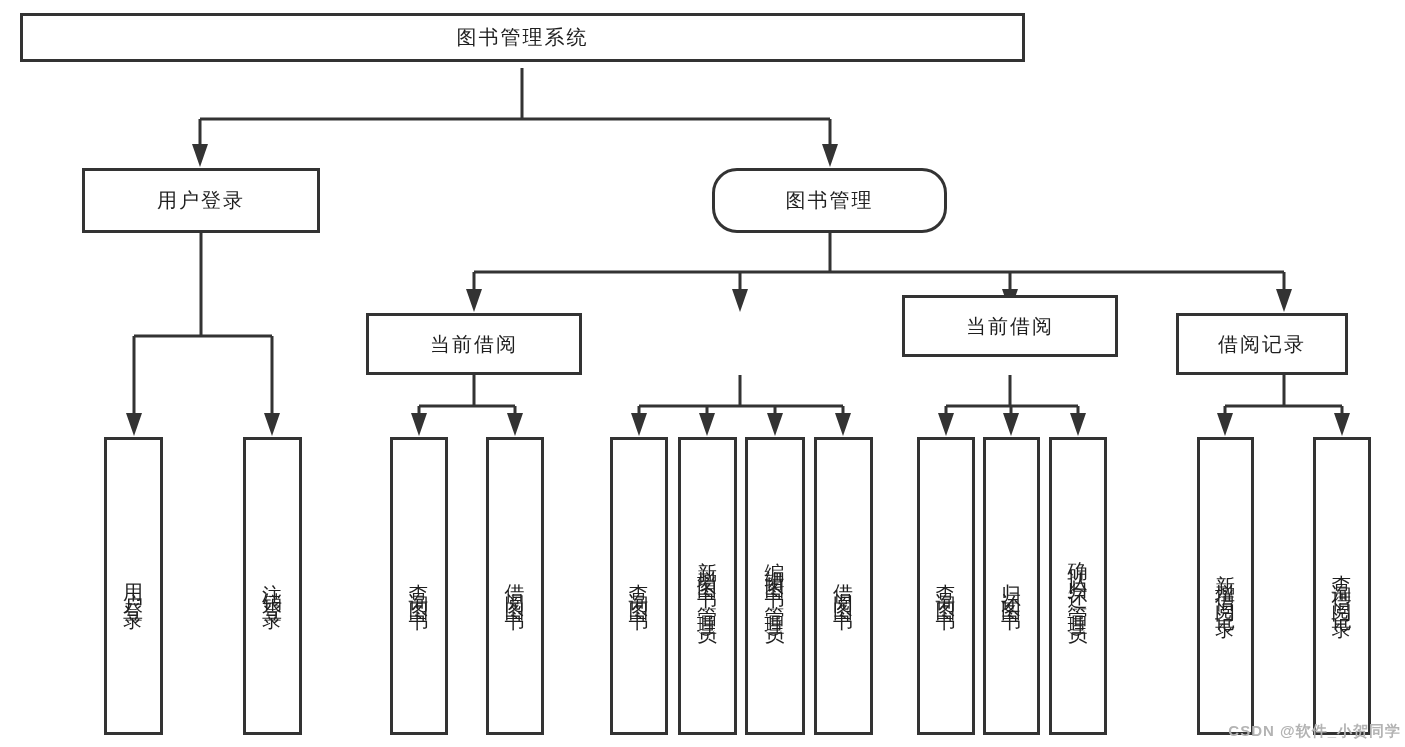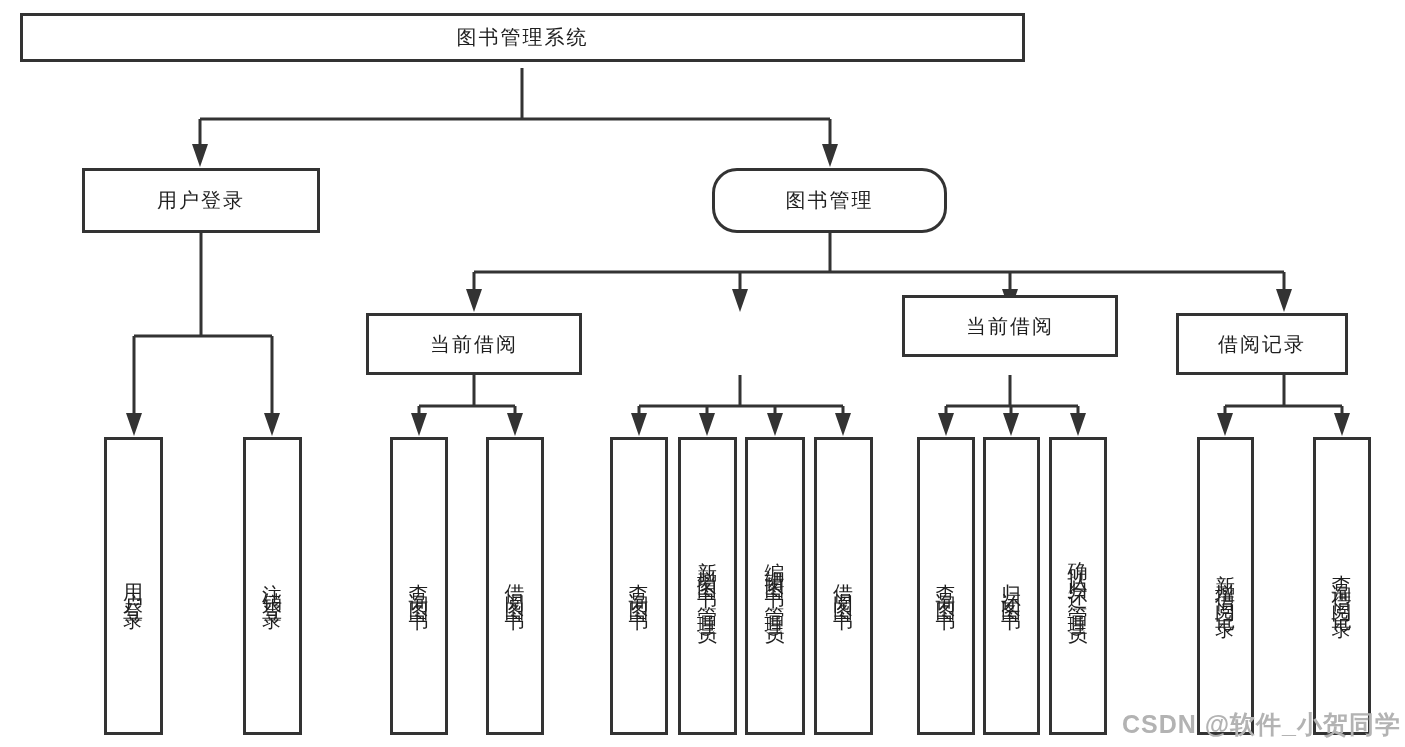--- a/index.html
+++ b/index.html
@@ -59,21 +59,21 @@
     letter-spacing: 9px;
     color: var(--text);
     line-height: 1;
     white-space: nowrap;
   }
   #watermark {
     position: absolute;
     right: 4px;
     bottom: 6px;
     z-index: 3;
-    font-size: 25px;
+    font-size: 15px;
     font-weight: 600;
     color: var(--watermark);
     letter-spacing: 1px;
   }
 </style>
 </head>
 <body>
 
 <div id="canvas">
 

